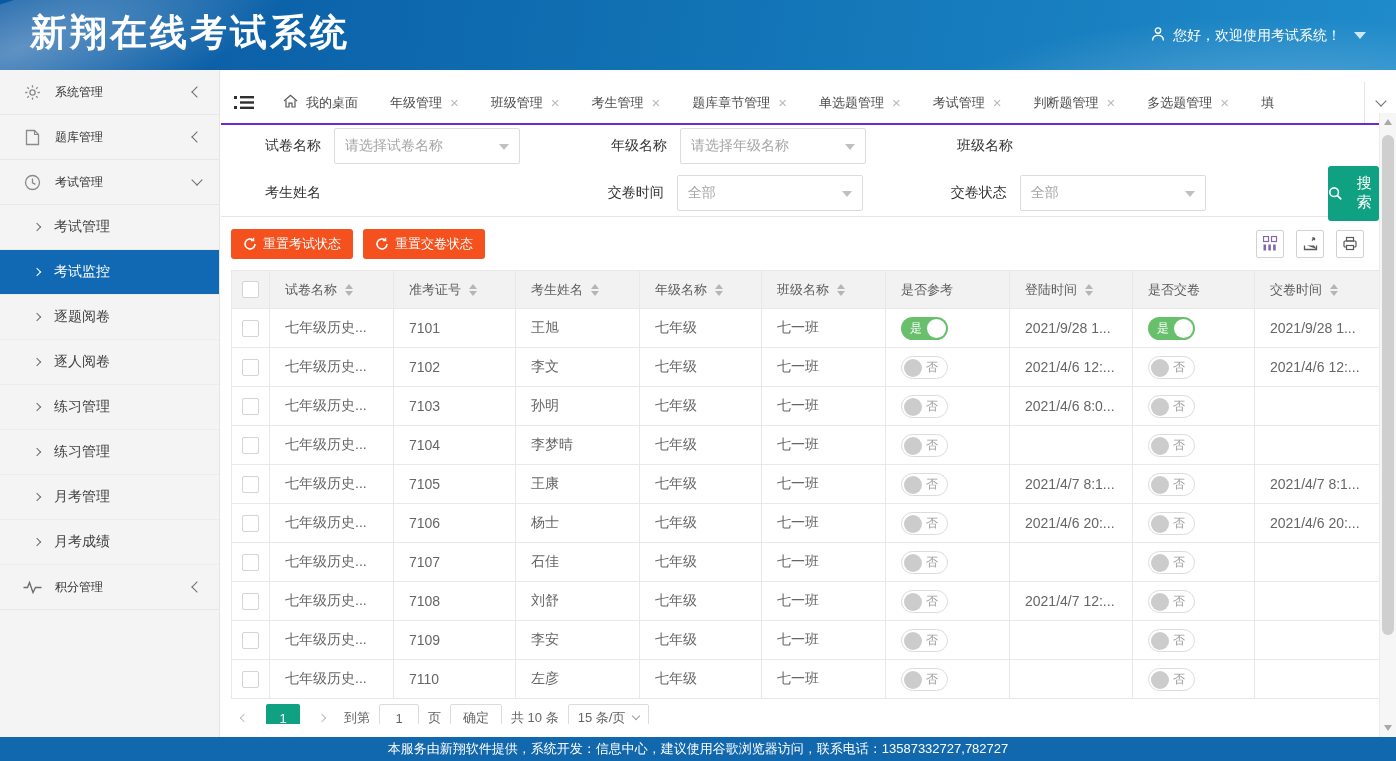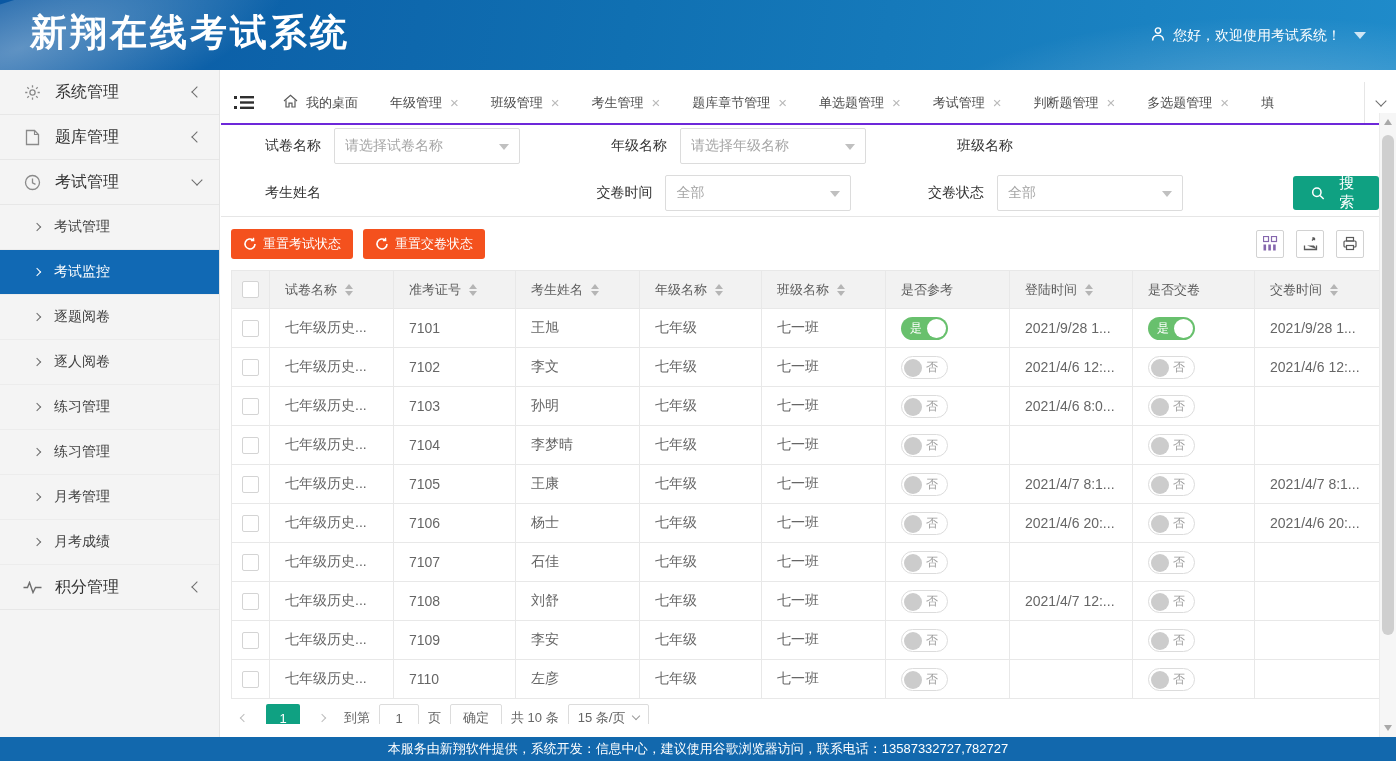--- a/index.html
+++ b/index.html
@@ -23,21 +23,21 @@
     border-top:7px solid #cfe6f5; margin-left:6px; }
 
   
   .footer { position:absolute; left:0; right:0; bottom:0; height:24px; background:#1268ad;
     color:#fff; font-size:13px; text-align:center; line-height:24px; z-index:5; }
 
   
   .sidebar { position:absolute; top:70px; left:0; width:220px; bottom:24px; background:#f4f4f4;
     border-right:1px solid #e4e4e4; overflow:hidden; }
   .side-item { height:45px; display:flex; align-items:center; padding:0 18px 0 22px;
-    border-bottom:1px solid #e7e7e7; color:#333; font-size:16px; cursor:pointer; }
+    border-bottom:1px solid #e7e7e7; color:#333; font-size:12px; cursor:pointer; }
   .s-icon { width:20px; display:inline-flex; justify-content:center; margin-right:13px; color:#8a8a8a; }
   .s-label { flex:1; }
   .side-sub { height:45px; display:flex; align-items:center; padding:0 18px 0 34px;
     border-bottom:1px solid #ececec; color:#424242; font-size:14px; cursor:pointer; }
   .side-sub .sub-label { margin-left:14px; }
   .side-sub.active { background:#1169b4; color:#fff; }
   .side-sub.active .chev { border-color:#fff; }
   .chev { display:inline-block; width:8px; height:8px; border-right:1.6px solid #6d6d6d;
     border-bottom:1.6px solid #6d6d6d; }
   .chev.sm { width:6px; height:6px; }
@@ -76,21 +76,21 @@
   .filter-panel { height:104px; border-bottom:1px solid #e6e6e6; padding:15px 0 0 20px; }
   .f-row { display:flex; align-items:center; height:36px; margin-bottom:11px; }
   .field { display:flex; align-items:center; width:312px; margin-right:34px; }
   .field label { width:80px; text-align:right; margin-right:13px; font-size:14px; color:#333; }
   .control { width:186px; height:36px; border:1px solid #dcdcdc; border-radius:2px; background:#fff;
     display:flex; align-items:center; padding:0 10px; font-size:14px; color:#a6a6a6; position:relative; cursor:pointer; }
   .control .sel-caret { position:absolute; right:10px; top:15px; width:0; height:0;
     border-left:5px solid transparent; border-right:5px solid transparent; border-top:6px solid #c0c0c0; }
   input.control { color:#a6a6a6; cursor:text; }
   input.control::placeholder { color:#a6a6a6; }
-  .search-btn { margin-left:58px; height:34px; padding:0 18px; background:#0fa182; color:#fff;
+  .search-btn { margin-left:58px; height:55px; padding:0 0; background:#0fa182; color:#fff;
     border:none; border-radius:3px; font-size:15px; display:flex; align-items:center; gap:7px; cursor:pointer; }
 
   
   .toolbar { height:53px; display:flex; align-items:center; padding:0 15px 0 10px; }
   .btn-orange { height:30px; padding:0 12px; background:#f4511e; color:#fff; border:none; border-radius:3px;
     font-size:13px; display:flex; align-items:center; gap:6px; margin-right:10px; cursor:pointer; }
   .tool-right { margin-left:auto; display:flex; gap:12px; }
   .icon-btn { width:28px; height:28px; border:1px solid #d2d2d2; border-radius:2px; background:#fff;
     display:flex; align-items:center; justify-content:center; cursor:pointer; }
 

